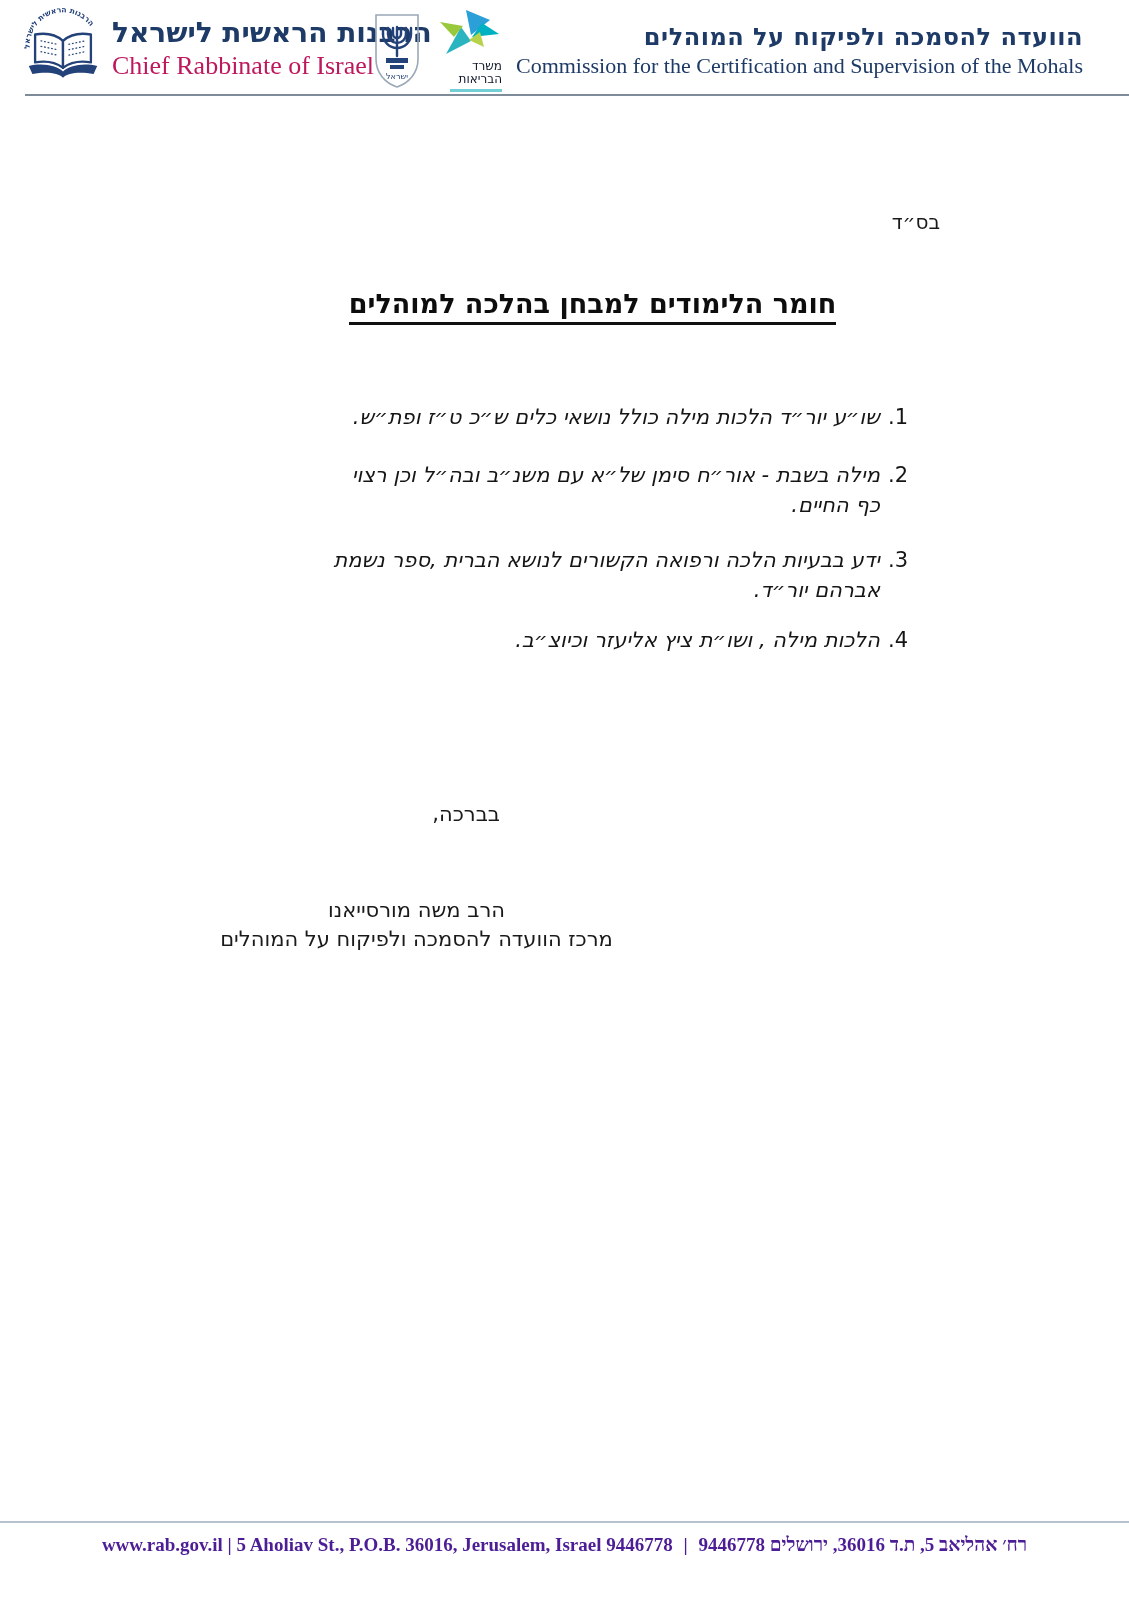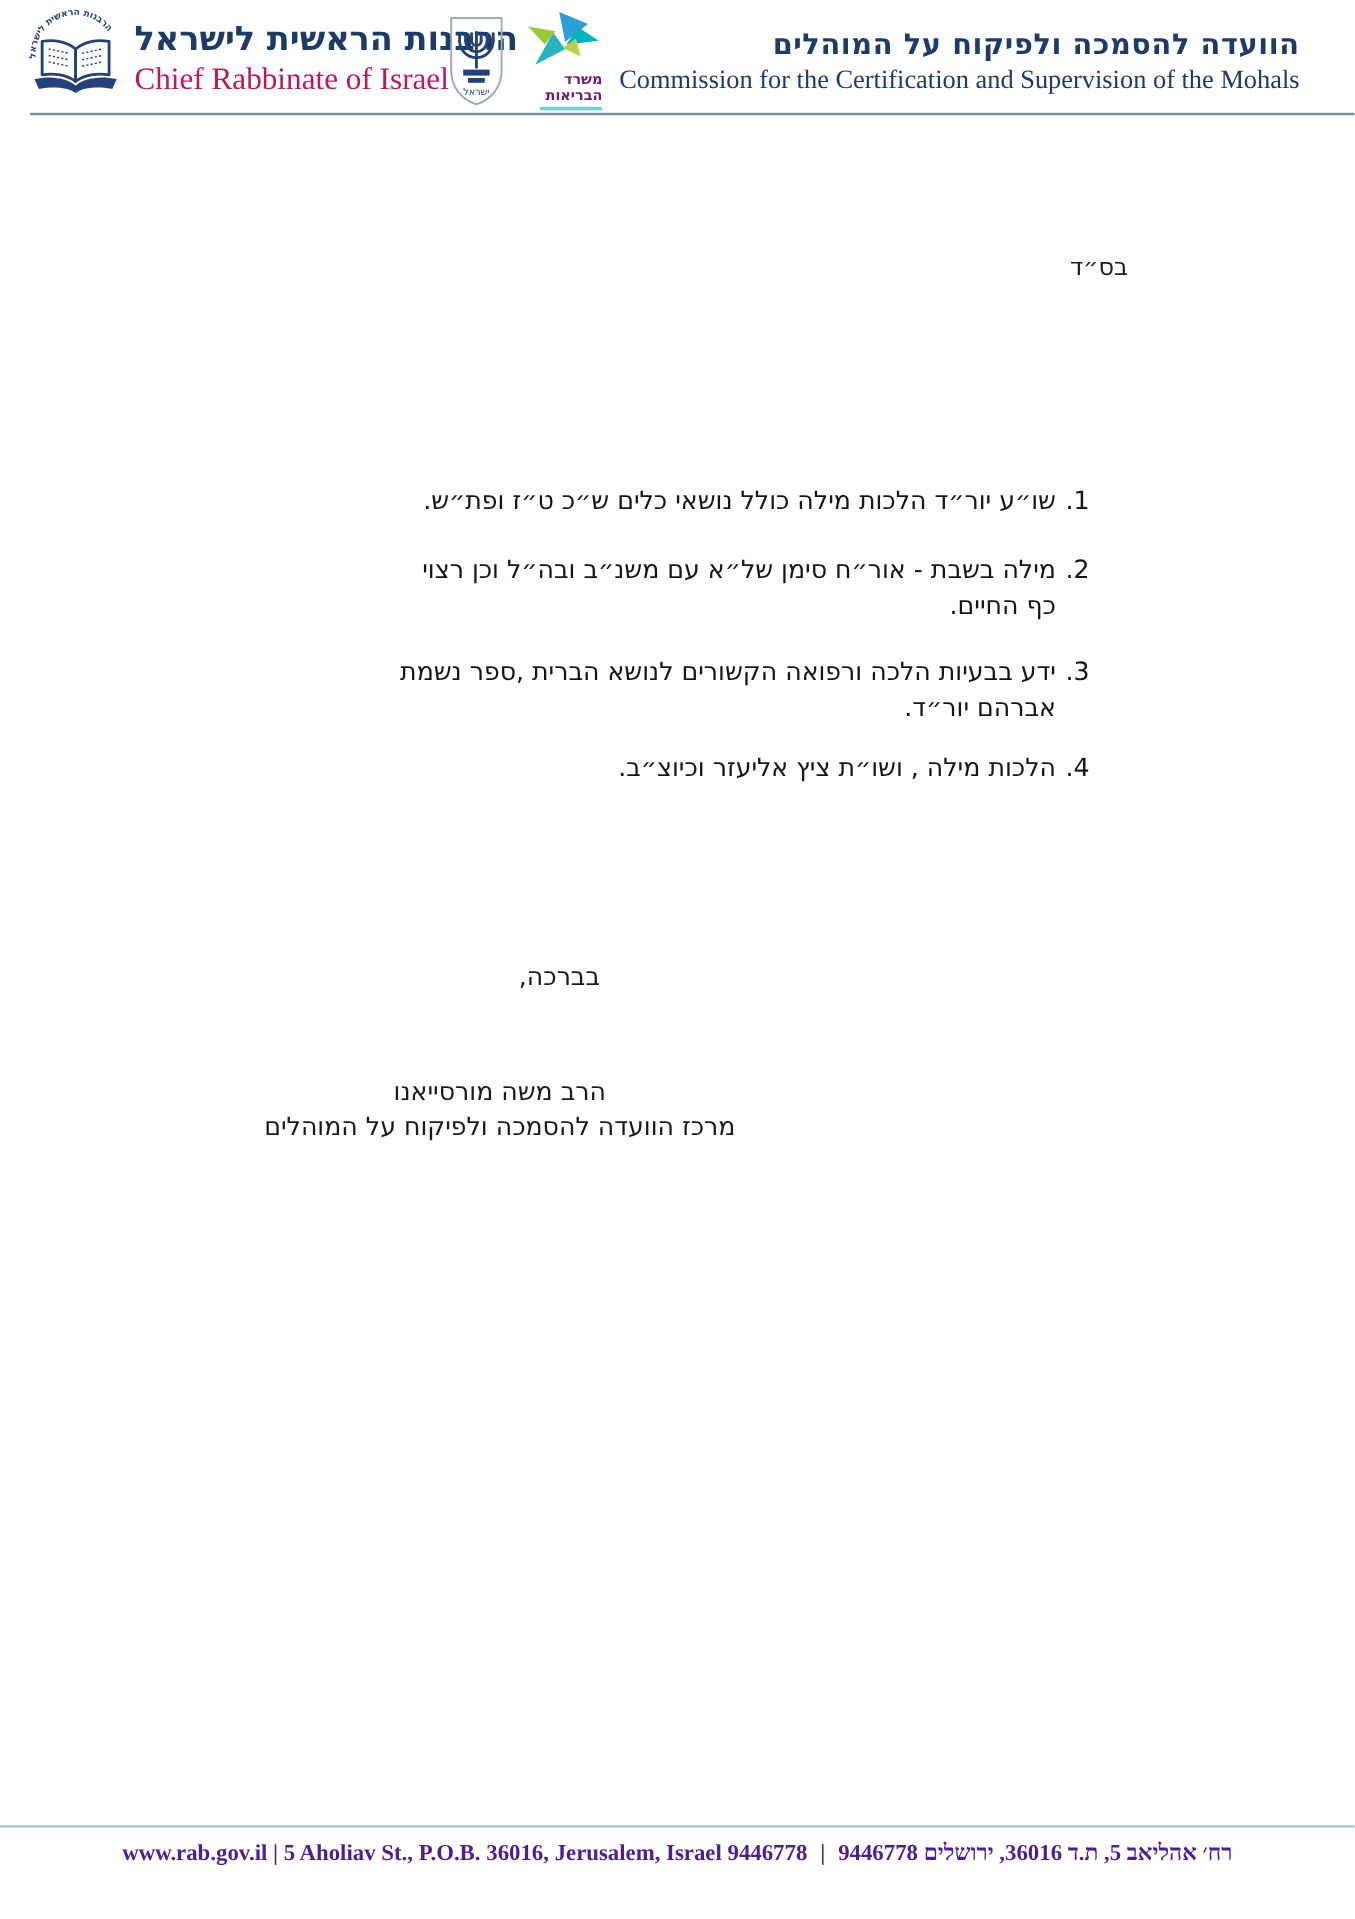--- a/index.html
+++ b/index.html
@@ -10,40 +10,40 @@
   }
   
   .seal { position:absolute; left:18px; top:8px; }
   .wordmark { position:absolute; left:112px; top:16px; white-space:nowrap; }
   .wordmark .he { font-size:28px; font-weight:bold; color:#1e3a66; line-height:34px; direction:rtl; }
   .wordmark .en { font-size:26px; color:#be185d; line-height:31px;
                   font-family:"Liberation Serif","DejaVu Serif",serif; }
   .emblem { position:absolute; left:372px; top:12px; }
   .moh { position:absolute; left:438px; top:10px; width:72px; }
   .moh-text { direction:rtl; text-align:right; font-size:12px; line-height:13px;
-              font-weight:bold; color:#701a75; width:58px; margin:-2px 0 0 6px; }
+              font-weight:normal; color:#0f172a; width:58px; margin:-2px 0 0 6px; }
   .moh-tagline { width:52px; height:3px; background:#2ab4c0; opacity:.65; margin:3px 0 0 12px; }
   .commission { position:absolute; right:46px; top:24px; text-align:right; white-space:nowrap; }
   .commission .he { font-size:24px; font-weight:bold; color:#1e3a66; direction:rtl; line-height:26px; letter-spacing:.5px; }
   .commission .en { font-size:22px; color:#1e3a66; line-height:28px; margin-top:2px;
                     font-family:"Liberation Serif","DejaVu Serif",serif; }
   .header-rule { position:absolute; top:94px; left:25px; right:0; height:2px; background:#7e8c9a; }
   
   .bsd { position:absolute; top:210px; right:189px; font-size:20px; direction:rtl; }
   .title-wrap { position:absolute; top:288px; left:56px; right:0; text-align:center; }
   .title-text { display:inline-block; direction:rtl; font-size:27px; font-weight:bold;
                 color:#0d0d0d; border-bottom:3px solid #101010; padding-bottom:3px; }
   .list { position:absolute; top:402px; right:221px; }
   .item { display:flex; direction:rtl; gap:8px; font-size:21px; line-height:30px; color:#151515; }
   .item:nth-child(2) { margin-top:28px; }
   .item:nth-child(3) { margin-top:25px; }
   .item:nth-child(4) { margin-top:20px; }
   .item-num { white-space:nowrap; }
   .item-body { display:flex; flex-direction:column; align-items:flex-start; }
-  .item-line { white-space:nowrap; text-align:left; direction:rtl; }
+  .item-line { white-space:nowrap; text-align:left; direction:rtl;font-style:italic; }
   .sig-closing { position:absolute; top:802px; right:629px; font-size:21px; direction:rtl; }
   .sig-block { position:absolute; top:896px; left:204px; width:425px; text-align:center;
                font-size:21px; line-height:29px; direction:rtl; }
   
   .footer-rule { position:absolute; top:1521px; left:0; right:0; height:2px; background:#b6c2ce; }
   .footer { position:absolute; top:1531px; left:0; right:0; text-align:center; color:#4c1d95;
             font-family:"Liberation Serif","DejaVu Serif",serif; font-weight:bold; }
   .footer .line { font-size:19px; line-height:27px; white-space:nowrap; }
   .footer .line span { padding:0 3px; }
 </style>
@@ -119,20 +119,23 @@
 
   <div class="commission">
     <div class="he">הוועדה להסמכה ולפיקוח על המוהלים</div>
     <div class="en">Commission for the Certification and Supervision of the Mohals</div>
   </div>
 
   <div class="header-rule"></div>
 
   <div class="bsd">בס״ד</div>
 
+  <div class="title-wrap">
+    <span class="title-text">חומר הלימודים למבחן בהלכה למוהלים</span>
+  </div>
 
   <div class="list">
     <div class="item">
       <span class="item-num">1.</span>
       <span class="item-body">
         <span class="item-line">שו״ע  יור״ד  הלכות מילה כולל נושאי כלים ש״כ  ט״ז ופת״ש.</span>
         <span class="item-line"></span>
       </span>
     </div>
     <div class="item">

